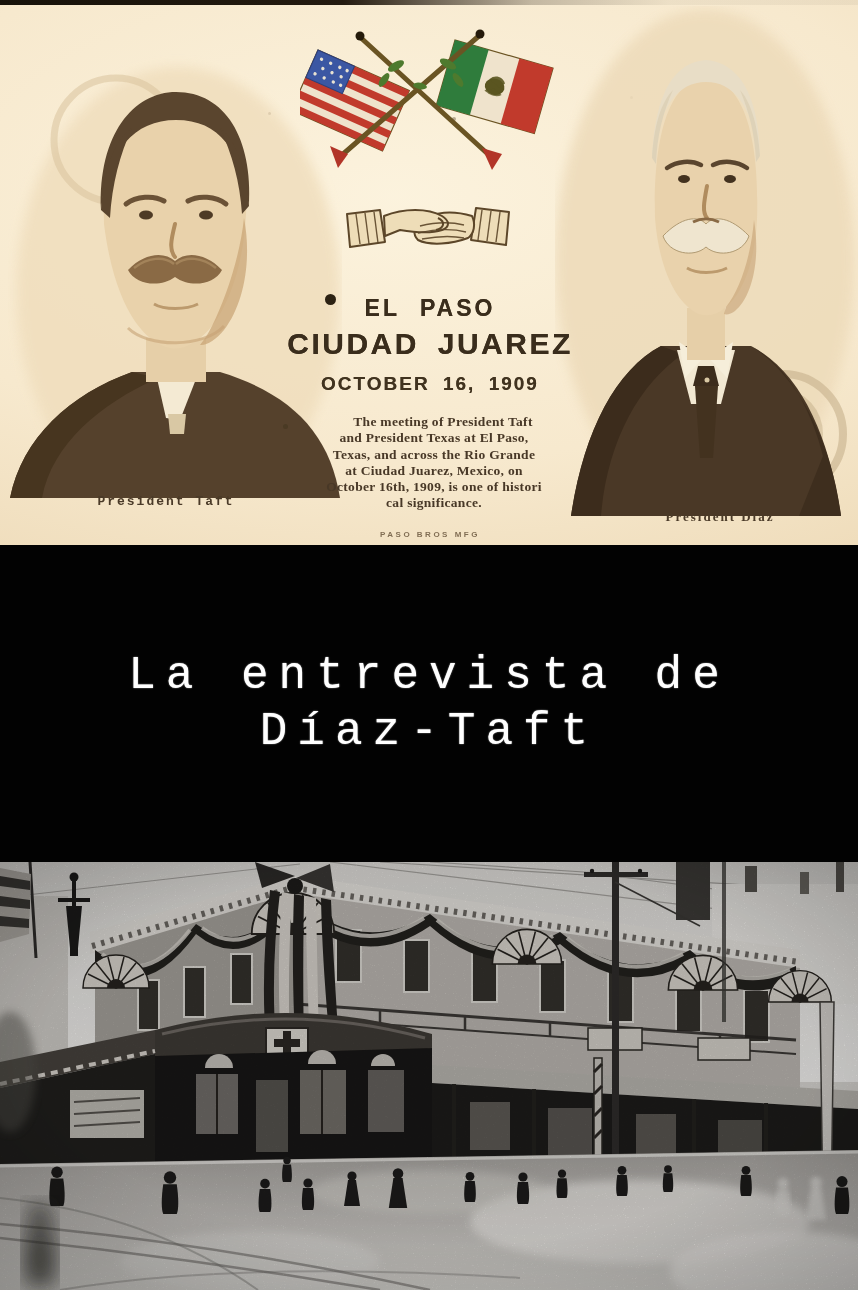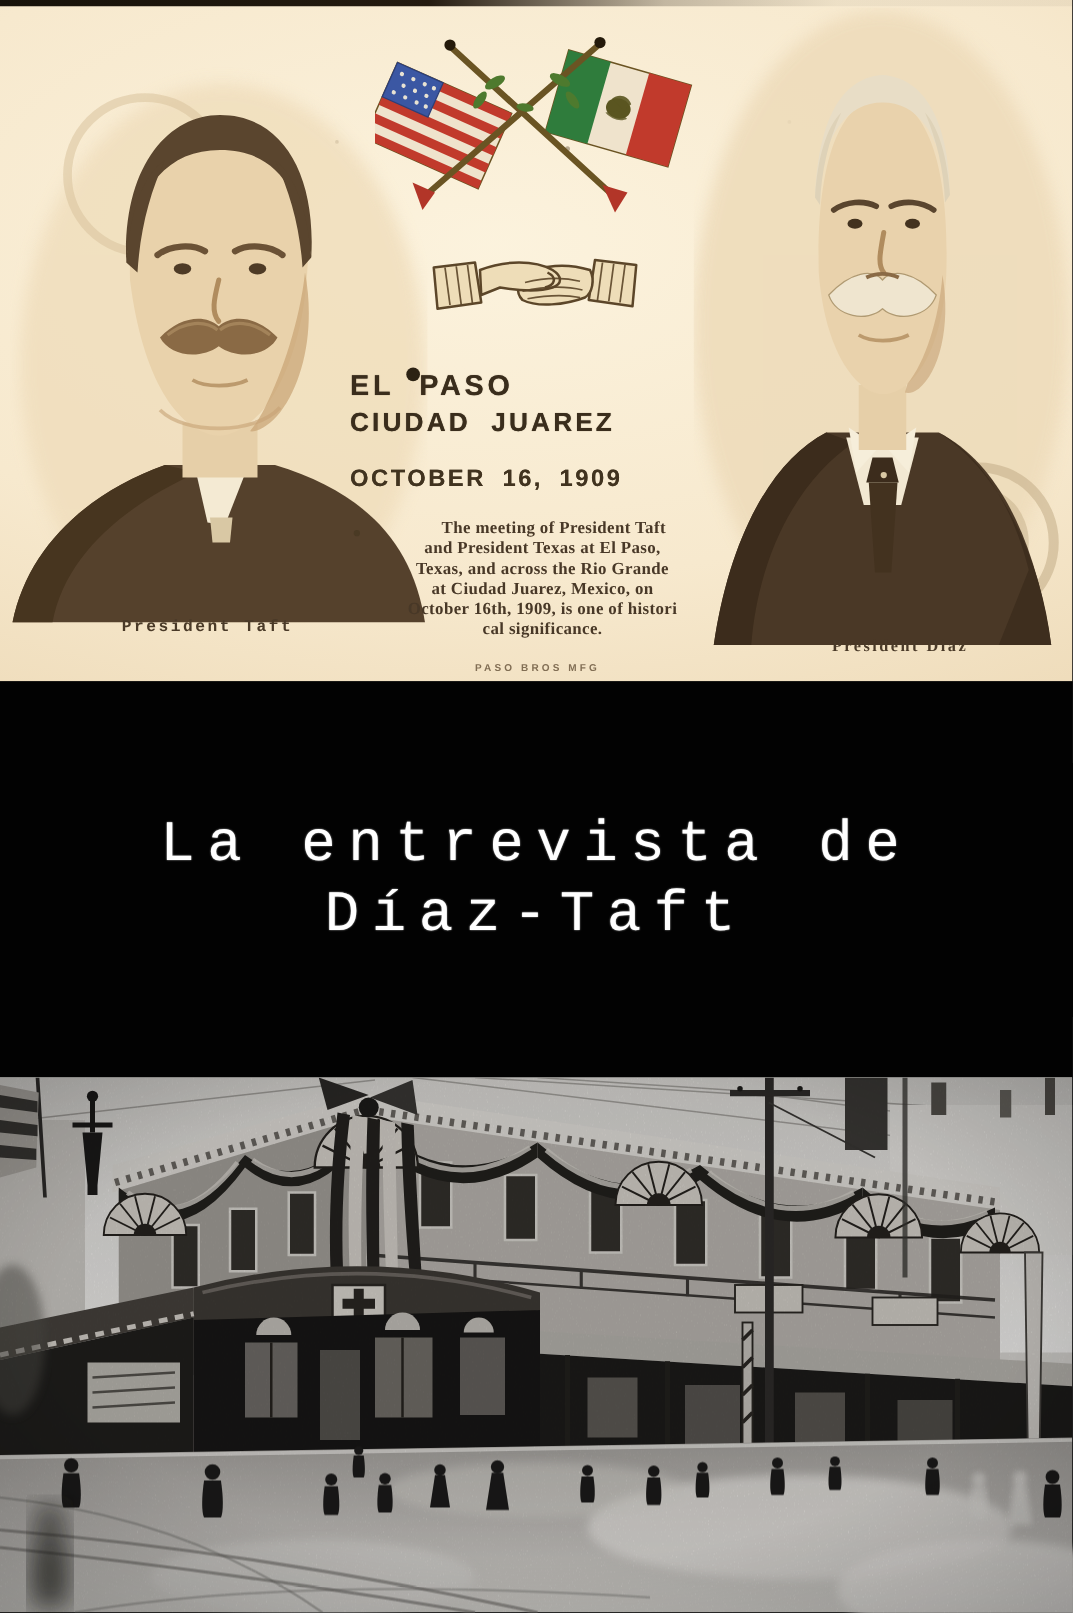--- a/index.html
+++ b/index.html
@@ -6,24 +6,24 @@
   .page{position:relative;width:858px;height:1290px;overflow:hidden;background:#000;
         font-family:"Liberation Sans",sans-serif;}
   
   .postcard{position:absolute;top:0;left:0;width:858px;height:545px;
     background:
       radial-gradient(120% 95% at 46% 36%, rgba(252,243,222,.95) 0%, rgba(247,233,206,.9) 52%, rgba(238,219,185,.9) 82%, rgba(229,206,166,.95) 100%),
       #f6e8cc;}
   .top-edge{position:absolute;top:0;left:0;width:100%;height:5px;
     background:linear-gradient(to right,#17120a 0%,#241b10 40%,rgba(36,27,16,.25) 62%,rgba(36,27,16,.05) 78%);}
   .speck{position:absolute;border-radius:50%;background:rgba(86,66,38,.4);}
-  .pc-text{position:absolute;color:#3a2d1c;}
+  .pc-text{position:absolute;color:#3a2d1c;text-align:center;}
   .h-line1{left:280px;top:295px;width:300px;font-size:23px;font-weight:700;letter-spacing:3px;word-spacing:11px;
     text-shadow:0 0 .6px rgba(58,45,28,.9);}
-  .h-line2{left:280px;top:327px;width:300px;font-size:21px;font-weight:700;letter-spacing:2.5px;word-spacing:8px;
+  .h-line2{left:280px;top:327px;width:300px;font-size:30px;font-weight:700;letter-spacing:2.5px;word-spacing:8px;
     text-shadow:0 0 .6px rgba(58,45,28,.9);}
   .h-date{left:280px;top:373px;width:300px;font-size:19px;font-weight:700;letter-spacing:2px;word-spacing:6px;
     color:#41331f;text-shadow:0 0 .5px rgba(58,45,28,.8);}
   .dot-main{position:absolute;left:325px;top:294px;width:11px;height:11px;border-radius:50%;background:#2c2213;}
   .dot-note{position:absolute;left:283px;top:424px;width:5px;height:5px;border-radius:50%;background:#4a3a24;}
   .note{position:absolute;left:305px;top:414px;width:258px;
     font-family:"Liberation Serif",serif;font-weight:700;font-size:13.5px;line-height:16.3px;
     color:#483827;text-align:center;letter-spacing:.3px;}
   .note .ind{text-indent:18px;}
   .lbl{position:absolute;font-family:"Liberation Serif",serif;font-weight:600;font-size:13px;

